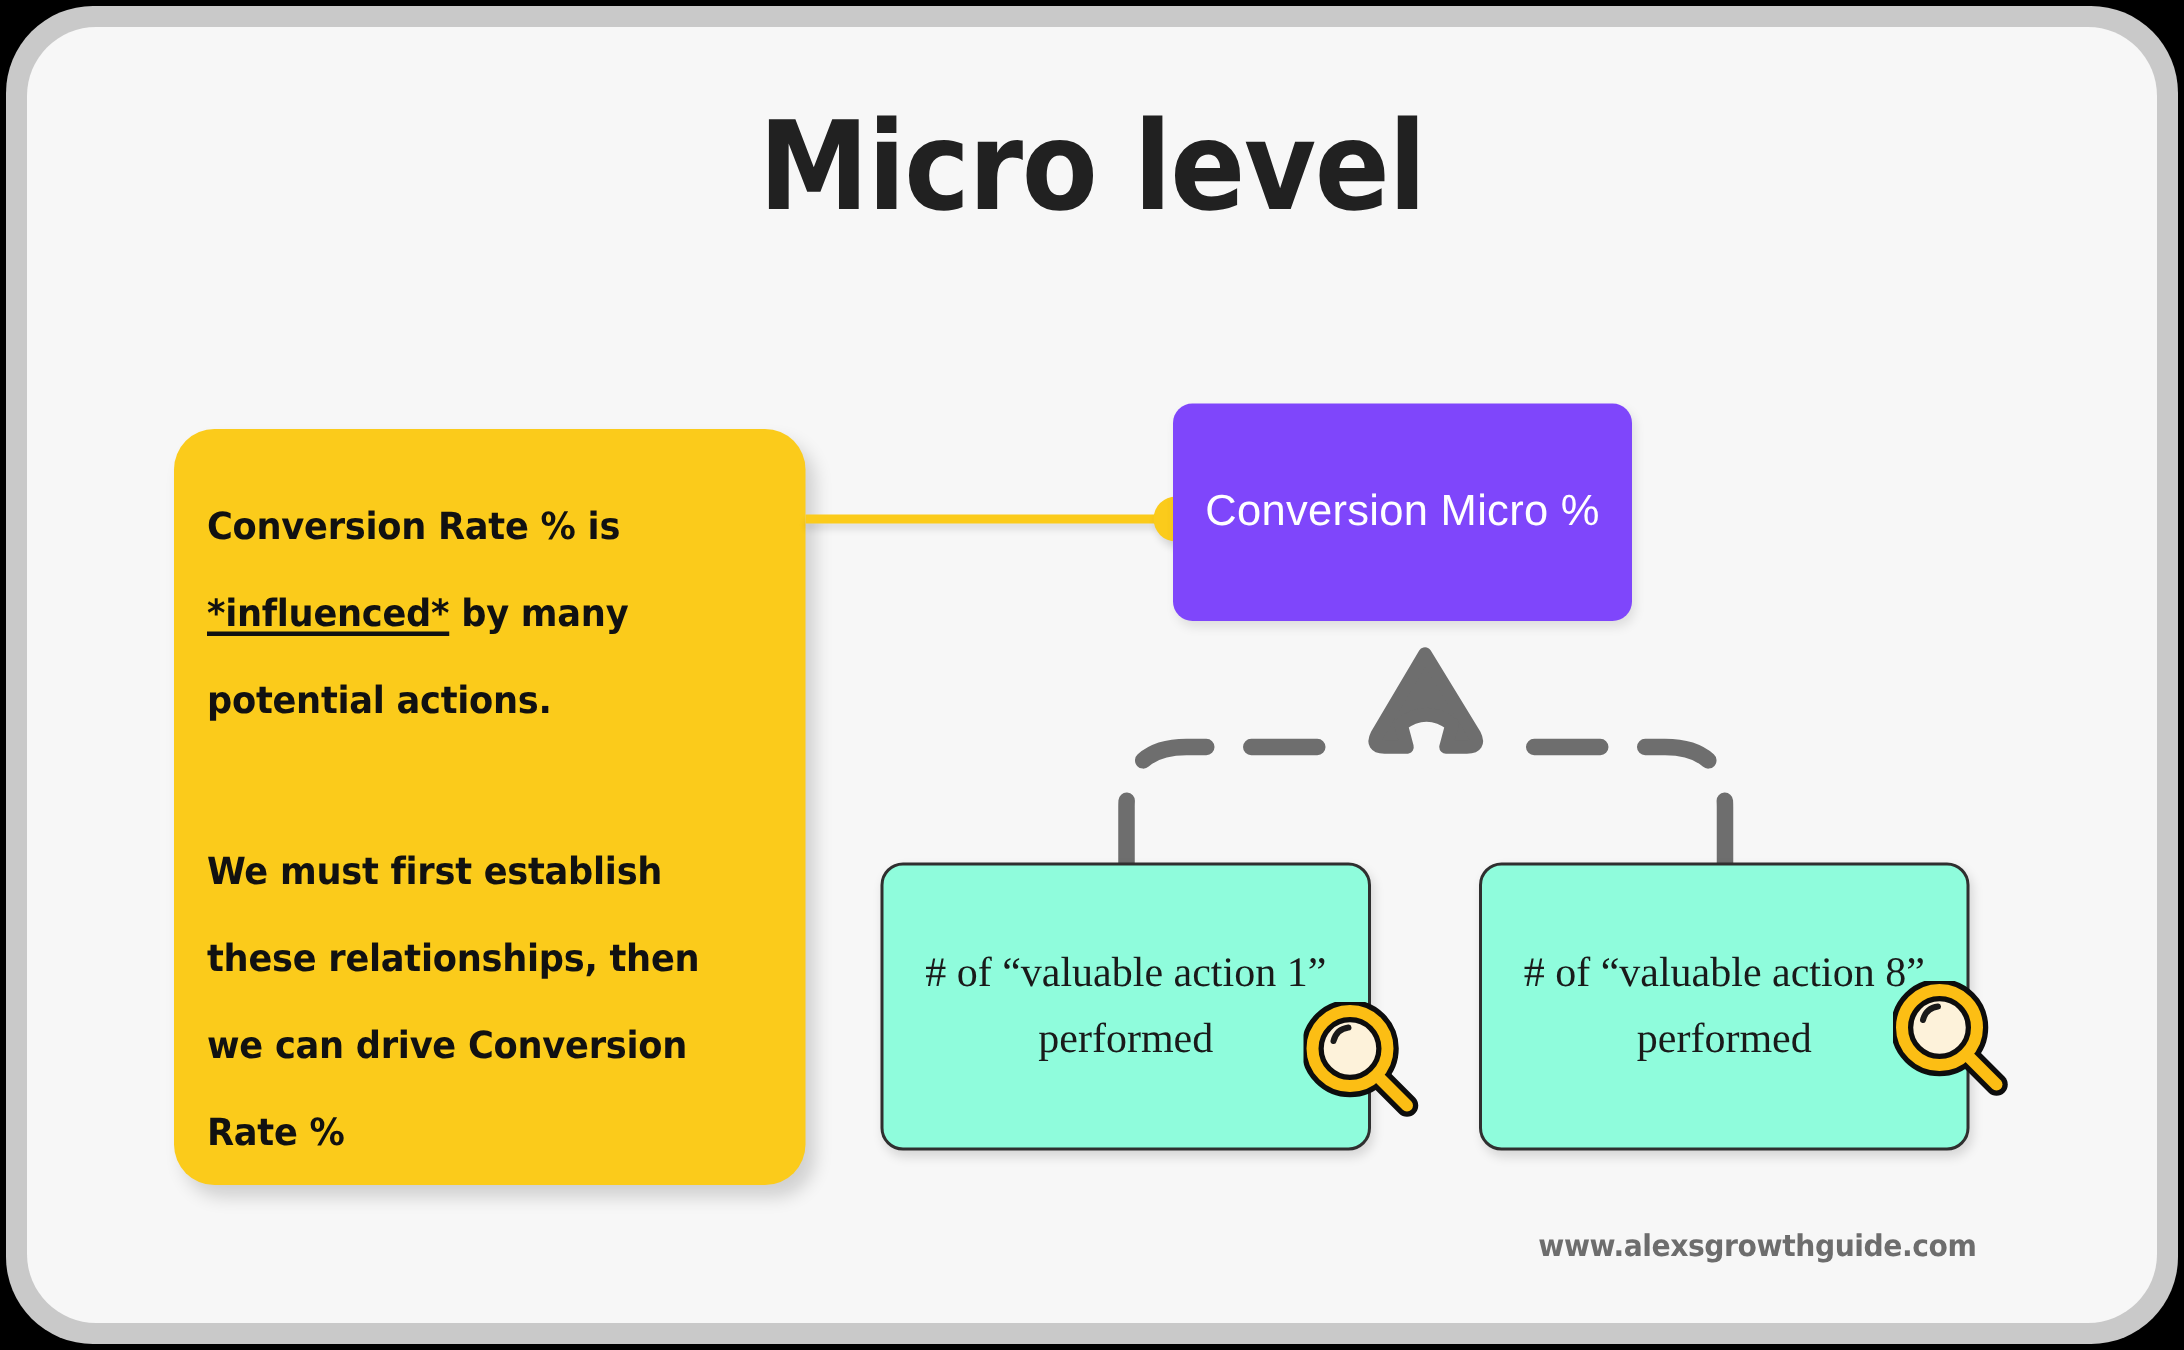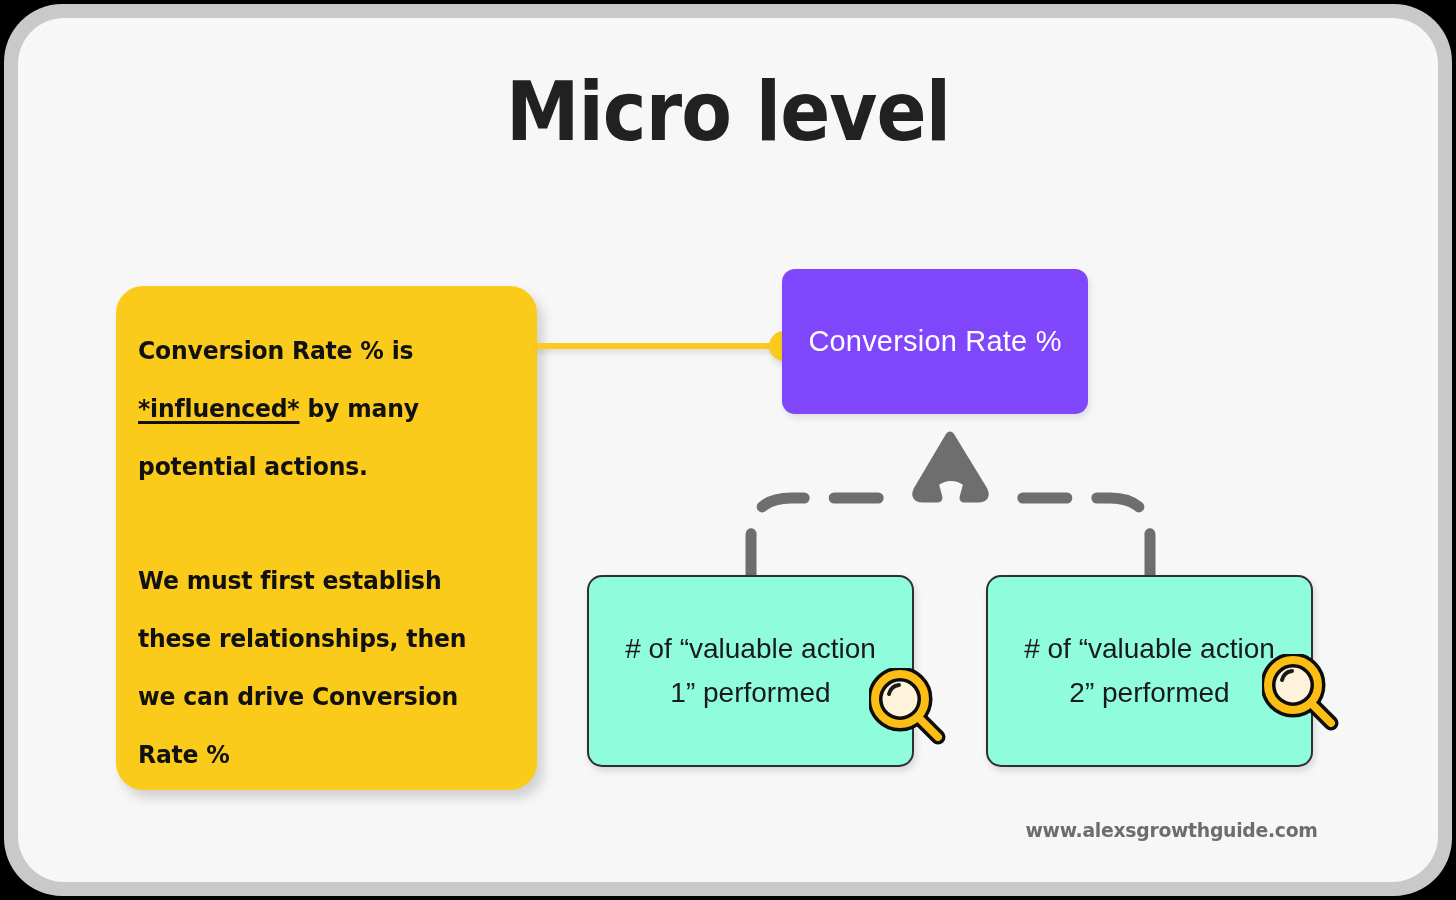--- a/index.html
+++ b/index.html
@@ -124,21 +124,21 @@
     background: #8ffcdc;
     border: 2px solid #2f2f2f;
     border-radius: 15px;
     box-sizing: border-box;
     display: flex;
     align-items: center;
     justify-content: flex-end;
     text-align: center;
     padding: 0 22px;
     color: #1a1a1a;
-    font-family: Liberation Sans, sans-serif;
+    font-family: Liberation Serif, serif;
     font-size: 28px;
     line-height: 44px;
     box-shadow: 2px 4px 7px rgba(0,0,0,0.13);
   }
   #green-node-1 { left: 569px; top: 557px; }
   #green-node-2 { left: 968px; top: 557px; }
 
   .magnifier {
     position: absolute;
     width: 78px; height: 78px;
@@ -191,28 +191,28 @@
     <div id="yellow-link"></div>
     <div id="yellow-dot"></div>
 
     <svg id="tree-svg" viewBox="0 0 1420 864">
       <path d="M 733 560 L 733 520 Q 733 480 773 480 L 881 480" fill="none" stroke="#6e6e6e" stroke-width="11" stroke-linecap="round" stroke-dasharray="44 30"></path>
       <path d="M 1132 560 L 1132 520 Q 1132 480 1092 480 L 984 480" fill="none" stroke="#6e6e6e" stroke-width="11" stroke-linecap="round" stroke-dasharray="44 30"></path>
       <path d="M 932 418 L 965 472 Q 969 480 960 480 L 946 480 L 950 465 Q 933 452 916 465 L 920 480 L 905 480 Q 896 480 900 472 Z" fill="#6e6e6e" stroke="#6e6e6e" stroke-width="9" stroke-linejoin="round"></path>
     </svg>
 
     <div id="purple-node">
-      <span>Conversion Rate %</span>
+      <span>Conversion Micro %</span>
     </div>
 
     <div id="green-node-1" class="green-node">
       <span># of “valuable action 1” performed</span>
     </div>
     <div id="green-node-2" class="green-node">
-      <span># of “valuable action 2” performed</span>
+      <span># of “valuable action 8” performed</span>
     </div>
 
     <svg id="magnifier-1" class="magnifier" viewBox="0 0 78 78">
       <line x1="50" y1="50" x2="69" y2="69" stroke="#0d0d0d" stroke-width="15" stroke-linecap="round"></line>
       <circle cx="31" cy="31" r="25" fill="#fdf2da" stroke="#0d0d0d" stroke-width="15"></circle>
       <line x1="50" y1="50" x2="69" y2="69" stroke="#fcbe14" stroke-width="8" stroke-linecap="round"></line>
       <circle cx="31" cy="31" r="25" fill="none" stroke="#fcbe14" stroke-width="8"></circle>
       <path d="M 20 26 Q 22 18 30 17" fill="none" stroke="#1a1a1a" stroke-width="4" stroke-linecap="round"></path>
     </svg>
     <svg id="magnifier-2" class="magnifier" viewBox="0 0 78 78">

